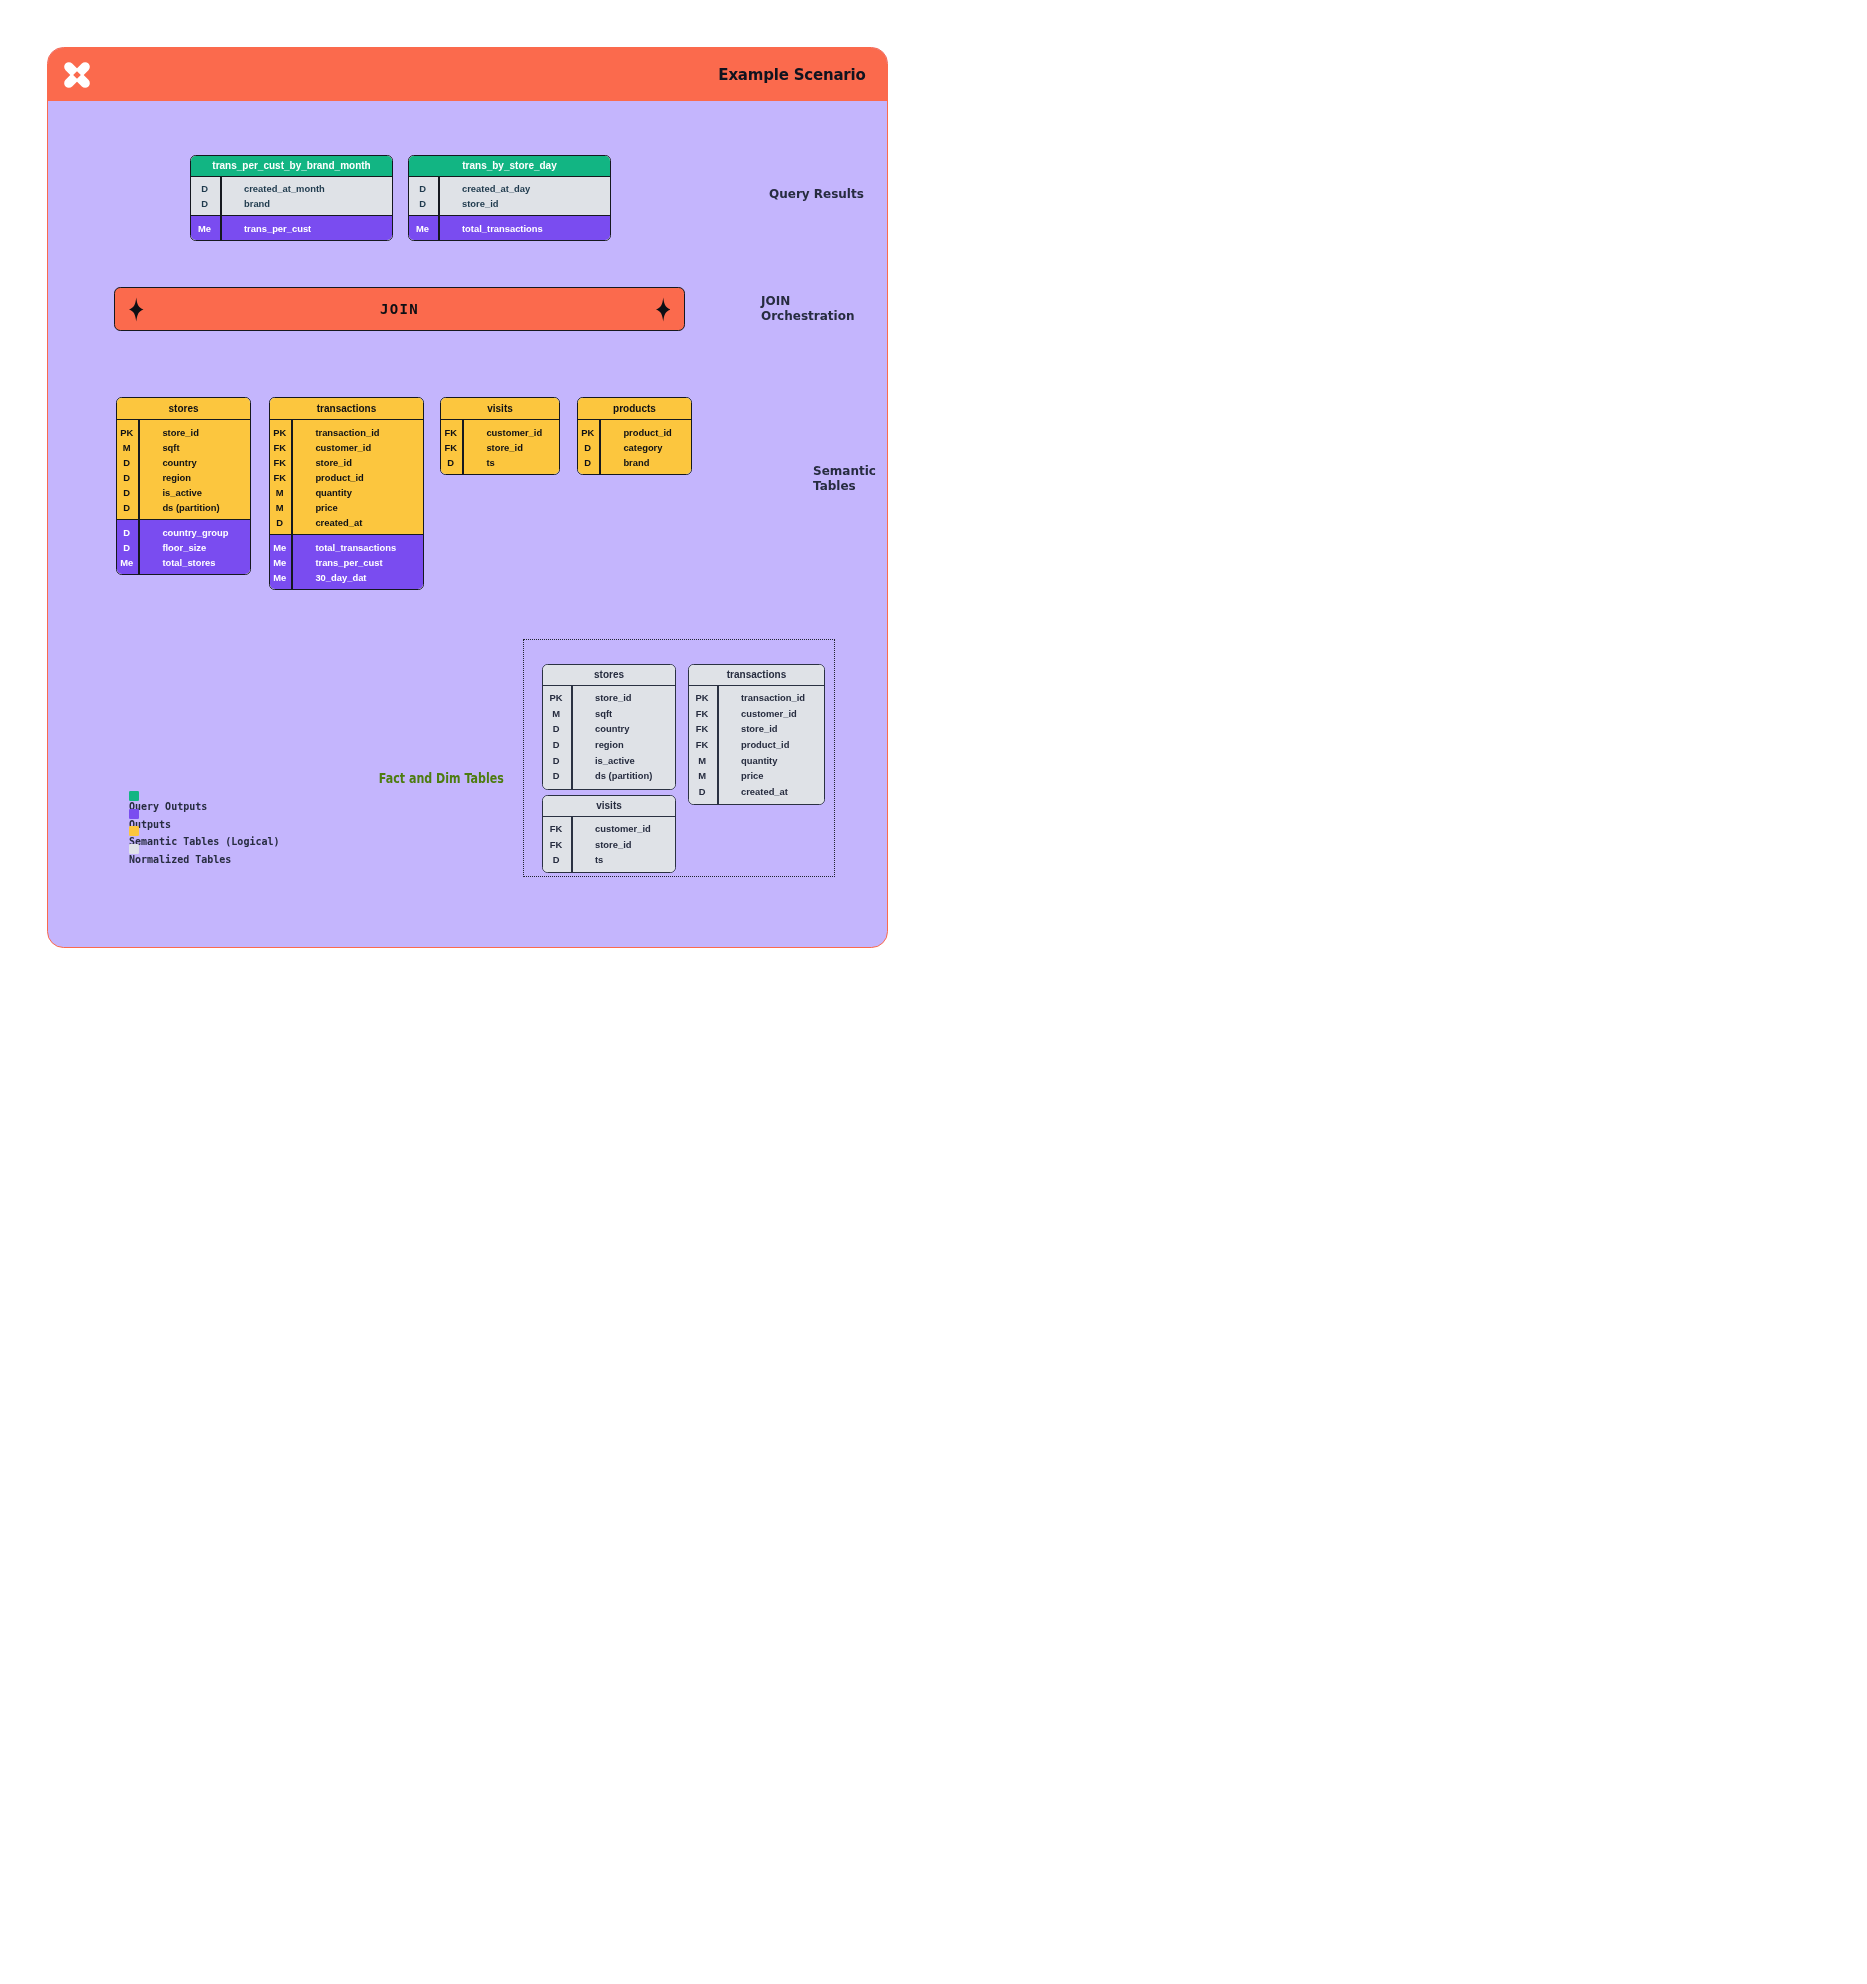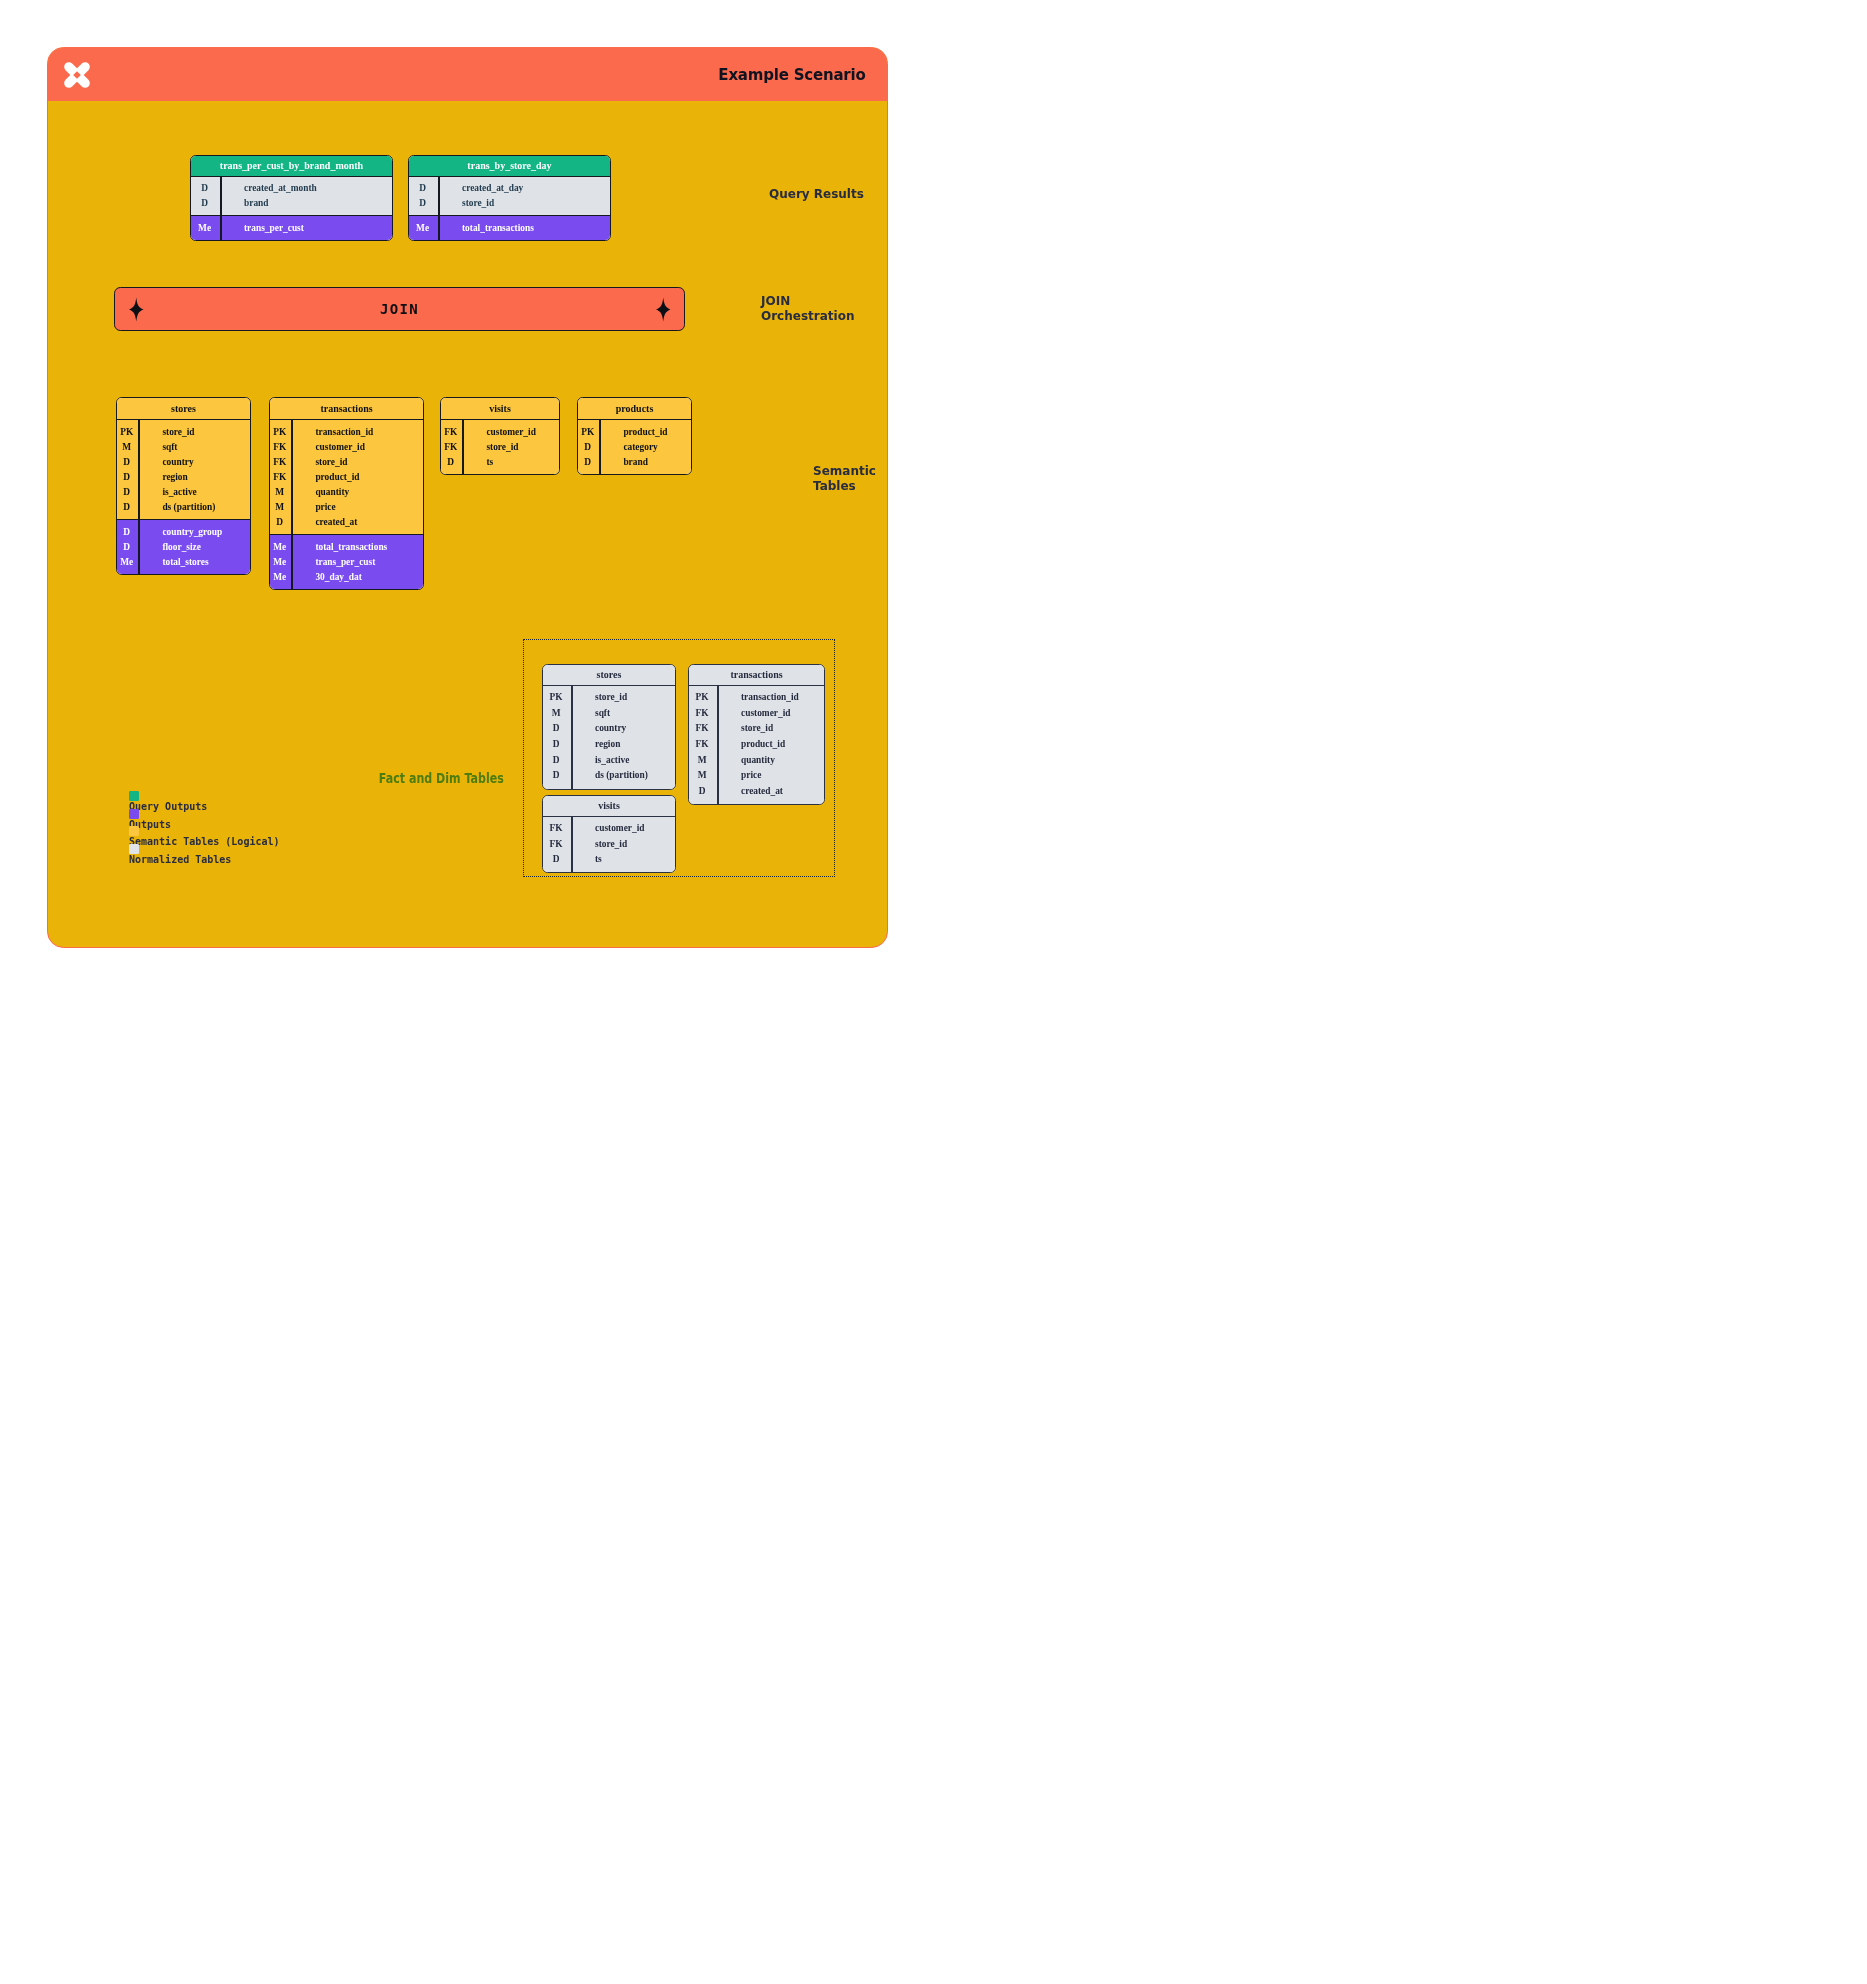--- a/index.html
+++ b/index.html
@@ -11,31 +11,31 @@
     --ink:#15181f;
     --navy:#272c40;
     --mono:"DejaVu Sans Mono","Liberation Mono",monospace;
     --sans:"DejaVu Sans","Liberation Sans",sans-serif;
   }
   html,body{margin:0;padding:0;background:#ffffff;}
   .canvas{position:relative;width:934px;height:992px;background:#fff;font-family:var(--sans);overflow:hidden;}
 
   
   .frame{position:absolute;left:47px;top:47px;width:839px;height:899px;
-         border:1.9px solid var(--orange);border-radius:16.4px;overflow:hidden;background:#eab308;}
+         border:1.9px solid var(--orange);border-radius:16.4px;overflow:hidden;background:#c4b5fd;}
   .headerbar{position:absolute;left:0;top:0;right:0;height:53px;background:var(--orange);
              display:flex;align-items:center;justify-content:space-between;padding:0 21.4px 0 11.3px;box-sizing:border-box;}
   .brand-title{font:bold 15px var(--sans);color:#10131f;letter-spacing:-0.2px;}
 
   
   .overlay{position:absolute;left:0;top:0;width:934px;height:992px;pointer-events:none;}
 
   
   .etable{position:absolute;border:1.9px solid var(--line,#15181f);border-radius:5.7px;overflow:hidden;
-          background:#fff;font-family:Liberation Serif, serif;font-weight:bold;--line:#15181f;}
+          background:#fff;font-family:Liberation Sans, sans-serif;font-weight:bold;--line:#15181f;}
   .etable .hd{display:flex;align-items:center;justify-content:center;font-size:10px;}
   .sec{position:relative;border-top:1.9px solid var(--line);}
   .sec::before{content:'';position:absolute;left:var(--bw);top:0;bottom:0;width:1.9px;background:var(--line);}
   .row{display:flex;align-items:center;line-height:15px;font-size:9.4px;}
   .row .b{width:var(--bw);flex:0 0 auto;text-align:center;box-sizing:border-box;padding-right:1.9px;}
   .row .n{padding-left:24px;white-space:nowrap;}
 
   
   .t-green{--bw:29px;}
   .t-green .hd{height:19.5px;background:var(--green);color:#fff;}

